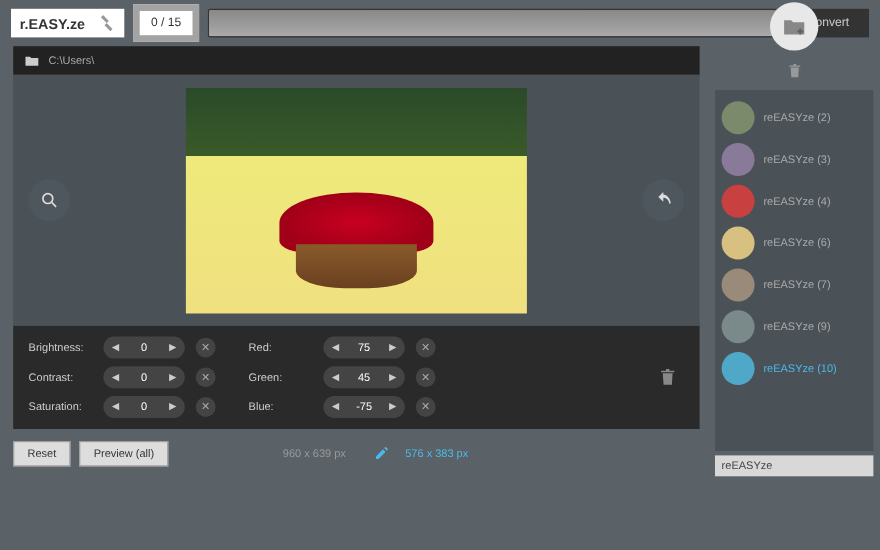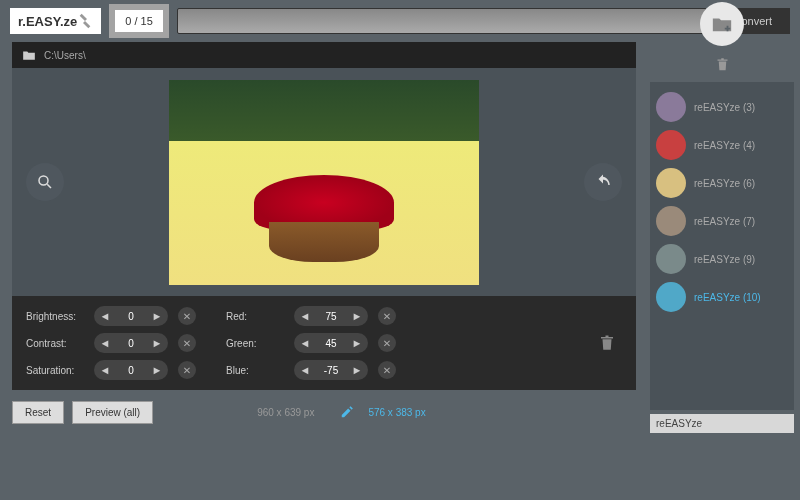--- a/index.html
+++ b/index.html
@@ -1,18 +1,18 @@
 <!DOCTYPE html>
 <html><head>
 <meta charset="utf-8">
 <style>
 *{box-sizing:border-box;margin:0;padding:0;font-family:Arial,sans-serif}
 body{background:#5a6268;width:800px;height:500px;overflow:hidden;font-size:11px;color:#ccc}
 .top{height:42px;display:flex;align-items:center;padding:6px 10px;gap:8px}
-.logo{background:#fff;color:#333;padding:5px 8px;font-size:13px;font-weight:bold;display:flex;align-items:center;gap:0}
+.logo{background:#fff;color:#333;padding:5px 8px;font-size:13px;font-weight:bold;display:flex;align-items:center;gap:12px}
 .logo svg{width:16px;height:16px}
 .counter{background:#fff;color:#333;padding:5px 10px;font-size:11px;border:6px solid #a3a3a3}
 .progress{flex:1;height:26px;background:linear-gradient(#888,#aaa);border:1px solid #333;border-radius:2px}
 .convert{background:#333;color:#ccc;padding:7px 18px;border:none;font-size:11px;cursor:pointer}
 .main{display:flex;height:348px}
 .left{flex:1;padding:0 8px 0 12px;display:flex;flex-direction:column}
 .crumb{background:#222;padding:6px 10px;display:flex;align-items:center;gap:8px;color:#aaa;font-size:10px}
 .crumb svg{width:14px;height:14px;fill:#ccc}
 .canvas{flex:1;background:#4a5258;position:relative;display:flex;align-items:center;justify-content:center}
 .img{width:310px;height:205px;background:linear-gradient(to bottom,#2a4a2a 0%,#3a5a2a 30%,#eeea7a 30%,#f0e080 100%);position:relative;overflow:hidden}
@@ -170,20 +170,24 @@
           <path d="M17 14h2v2h2v2h-2v2h-2v-2h-2v-2h2z" fill="#5a6268"></path>
         </svg>
     </div>
     <div class="del2">
       <svg viewBox="0 0 24 24">
           <path d="M6 7h12l-1 14H7zM4 4h16v2H4zm6-2h4v2h-4z"></path>
         </svg>
     </div>
     <div class="list" id="flist">
         <div class="item">
+          <div class="thumb" style="background:#7a8a6a"></div>
+          <span class="iname">reEASYze (2)</span>
+        </div>
+        <div class="item">
           <div class="thumb" style="background:#8a7a9a"></div>
           <span class="iname">reEASYze (3)</span>
         </div>
         <div class="item">
           <div class="thumb" style="background:#c84040"></div>
           <span class="iname">reEASYze (4)</span>
         </div>
         <div class="item">
           <div class="thumb" style="background:#d8c080"></div>
           <span class="iname">reEASYze (6)</span>

